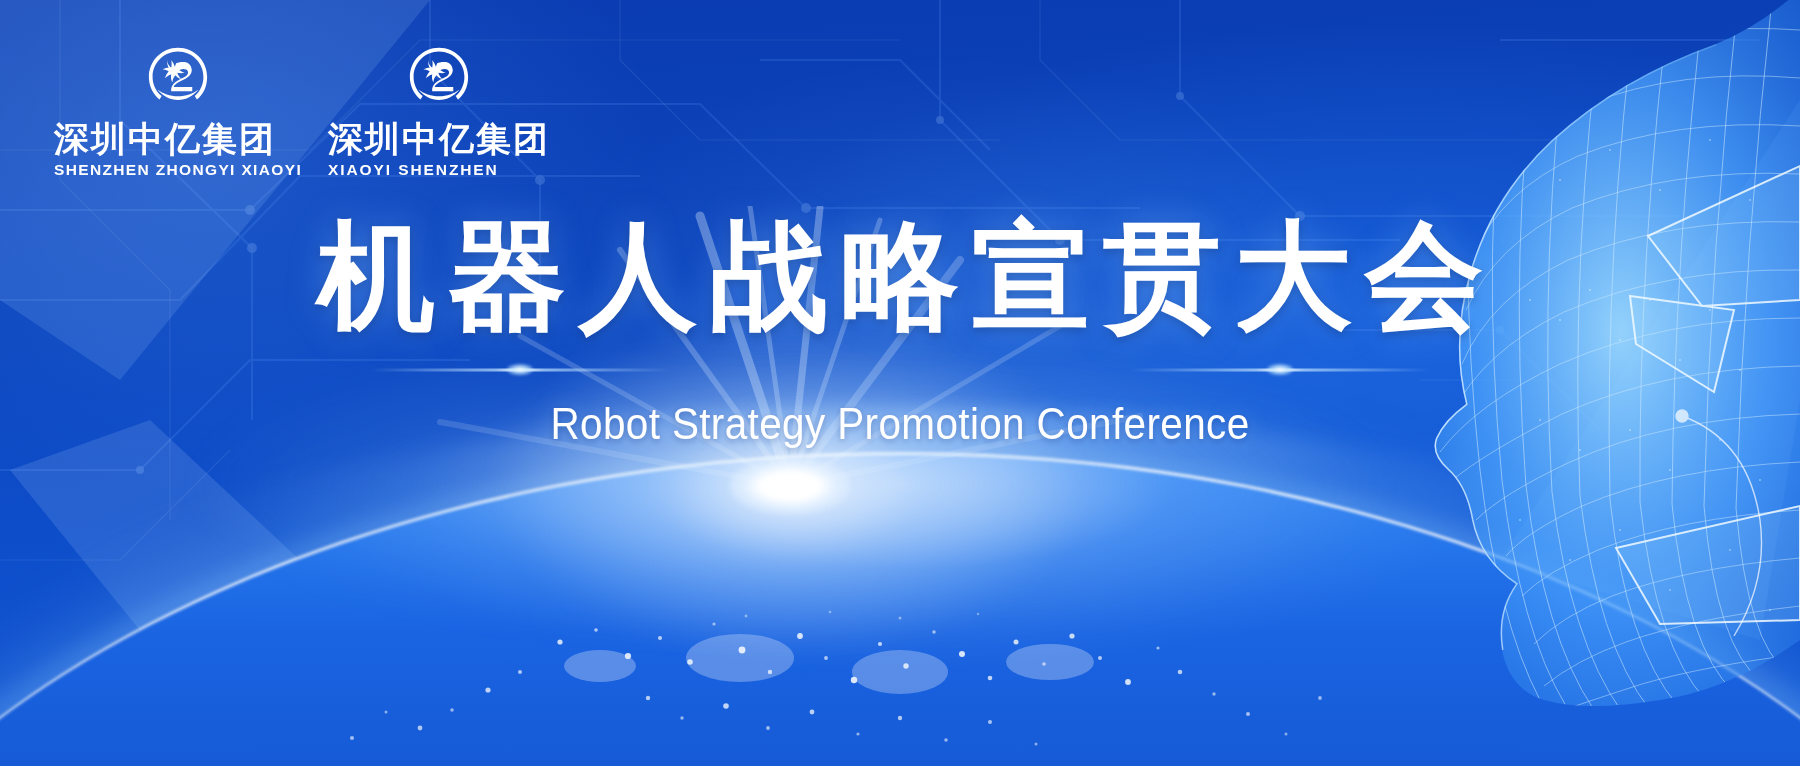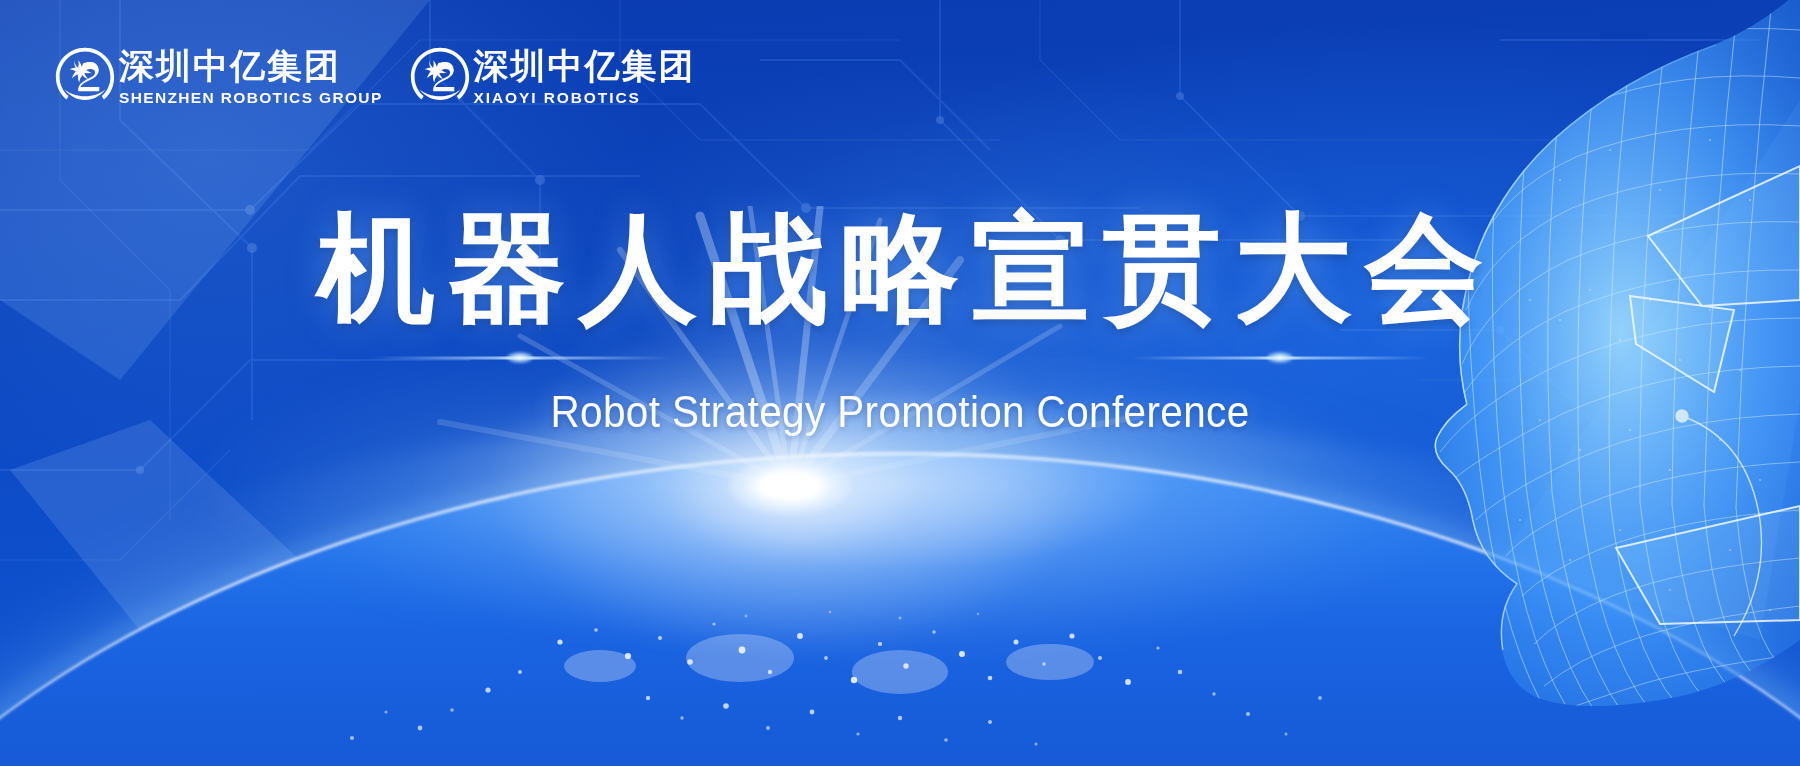--- a/index.html
+++ b/index.html
@@ -85,21 +85,21 @@
     width:1180px;height:300px;border-radius:50%;
     background:radial-gradient(ellipse at center, rgba(235,245,255,.46) 0%, rgba(150,200,255,.12) 46%, rgba(120,180,255,0) 74%);
     filter:blur(16px);
   }
 
   
   #head{position:absolute;right:0;top:0;width:470px;height:766px;}
 
   
   #logo-bar{position:absolute;left:54px;top:46px;display:flex;align-items:center;gap:26px;}
-  .logo-lockup{display:flex;align-items:center;gap:3px;}
+  .logo-lockup{display:flex;align-items:center;gap:13px;flex-direction:column;}
   .logo-mark{width:62px;height:62px;flex:0 0 auto;}
   .logo-text{display:flex;flex-direction:column;justify-content:center;}
   .logo-cn{
     color:#fff;font-weight:700;letter-spacing:2px;line-height:1.04;
     white-space:nowrap;
   }
   .lockup-a .logo-cn{font-size:35px;}
   .lockup-b .logo-cn{font-size:35px;}
   .logo-en{
     color:#fff;font-weight:700;line-height:1.1;white-space:nowrap;
@@ -111,21 +111,21 @@
   
   #title-block{
     position:absolute;left:0;right:0;top:196px;text-align:center;
   }
   #main-title{
     color:#ffffff;
     font-size:118px;
     font-weight:700;
     letter-spacing:13px;
     line-height:1.16;
-    margin:4px;
+    margin:12px;
     text-indent:13px;
     text-shadow:0 0 34px rgba(120,185,255,.45), 0 3px 10px rgba(4,28,84,.35);
     white-space:nowrap;
   }
   #flare-row{
     position:relative;height:26px;margin-top:8px;
   }
   .flare{
     position:absolute;top:50%;transform:translateY(-50%);
     height:3px;width:300px;
@@ -389,34 +389,34 @@
 
     <div class="logo-lockup lockup-a">
       <svg class="logo-mark" viewBox="0 0 100 100">
         <path fill="#ffffff" d="M50 3C24.1 3 3 24.1 3 50c0 14.6 6.7 27.7 17.2 36.3l3.4-5.5C14.4 73.2 9 62.2 9 50 9 27.4 27.4 9 50 9s41 18.4 41 41c0 12.2-5.4 23.2-13.9 30.7l3.4 5.6C91.2 77.8 97 64.6 97 50 97 24.1 75.9 3 50 3z"></path>
         <path fill="#ffffff" d="M17 70c9 11 20 17 33 17s24-6 33-17c-9 7-20 11-33 11s-24-4-33-11z"></path>
         <path fill="#ffffff" d="M33 22c-1 5 0 9 2 13-4 0-7 1-10 3 4 0 7 1 10 3-3 3-5 7-6 11 3-3 6-5 10-6-1 5 0 9 2 13 0-5 2-9 5-12 2 3 5 5 9 6-3-3-5-6-6-10 4 1 8 1 12 0-4-1-8-3-11-6 3-3 5-7 5-11-3 4-6 7-10 8-1-4-3-8-6-11 1 4 1 8 0 12-3-2-5-5-6-9l-0-4z"></path>
         <path fill="#ffffff" d="M47 28c4-2 9-3 14-2 6 1 10 5 11 11 1 5-2 10-6 13-5 4-11 6-16 9-3 2-6 4-7 7h30v7H39c-1-6 2-11 7-15 5-4 11-6 16-9 3-2 5-5 4-8-1-3-4-4-7-4-4 0-8 2-10 5l-5-6 3-8z"></path>
       </svg>
       <div class="logo-text">
         <div class="logo-cn">深圳中亿集团</div>
-        <div class="logo-en">SHENZHEN ROBOTICS GROUP</div>
+        <div class="logo-en">SHENZHEN ZHONGYI XIAOYI</div>
       </div>
     </div>
 
     <div class="logo-lockup lockup-b">
       <svg class="logo-mark" viewBox="0 0 100 100">
         <path fill="#ffffff" d="M50 3C24.1 3 3 24.1 3 50c0 14.6 6.7 27.7 17.2 36.3l3.4-5.5C14.4 73.2 9 62.2 9 50 9 27.4 27.4 9 50 9s41 18.4 41 41c0 12.2-5.4 23.2-13.9 30.7l3.4 5.6C91.2 77.8 97 64.6 97 50 97 24.1 75.9 3 50 3z"></path>
         <path fill="#ffffff" d="M17 70c9 11 20 17 33 17s24-6 33-17c-9 7-20 11-33 11s-24-4-33-11z"></path>
         <path fill="#ffffff" d="M33 22c-1 5 0 9 2 13-4 0-7 1-10 3 4 0 7 1 10 3-3 3-5 7-6 11 3-3 6-5 10-6-1 5 0 9 2 13 0-5 2-9 5-12 2 3 5 5 9 6-3-3-5-6-6-10 4 1 8 1 12 0-4-1-8-3-11-6 3-3 5-7 5-11-3 4-6 7-10 8-1-4-3-8-6-11 1 4 1 8 0 12-3-2-5-5-6-9l-0-4z"></path>
         <path fill="#ffffff" d="M47 28c4-2 9-3 14-2 6 1 10 5 11 11 1 5-2 10-6 13-5 4-11 6-16 9-3 2-6 4-7 7h30v7H39c-1-6 2-11 7-15 5-4 11-6 16-9 3-2 5-5 4-8-1-3-4-4-7-4-4 0-8 2-10 5l-5-6 3-8z"></path>
       </svg>
       <div class="logo-text">
         <div class="logo-cn">深圳中亿集团</div>
-        <div class="logo-en">XIAOYI ROBOTICS</div>
+        <div class="logo-en">XIAOYI SHENZHEN</div>
       </div>
     </div>
 
   </div>
 
   <div id="title-block">
     <h1 id="main-title">机器人战略宣贯大会</h1>
     <div id="flare-row">
       <span class="flare left"></span>
       <span class="flare right"></span>

